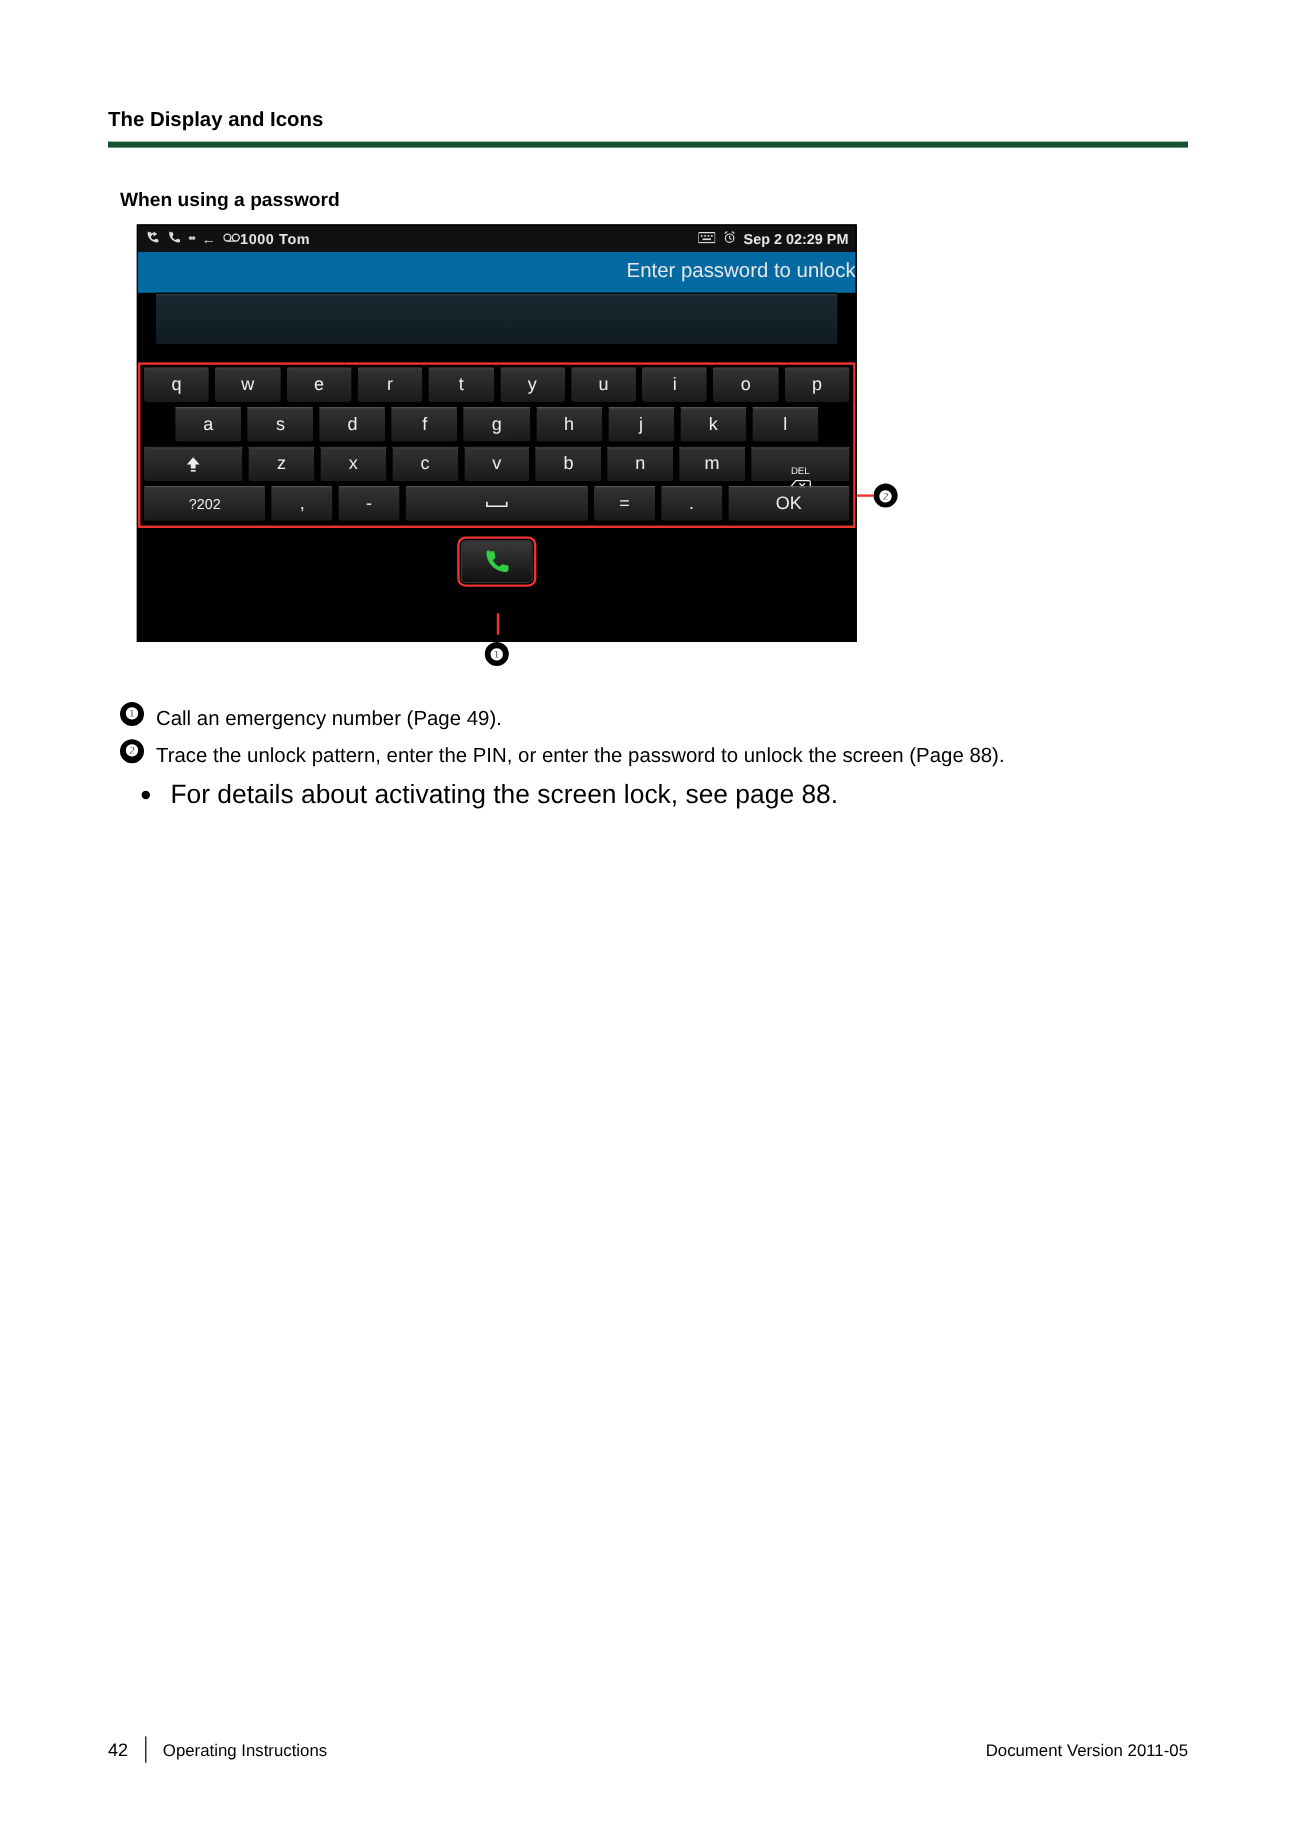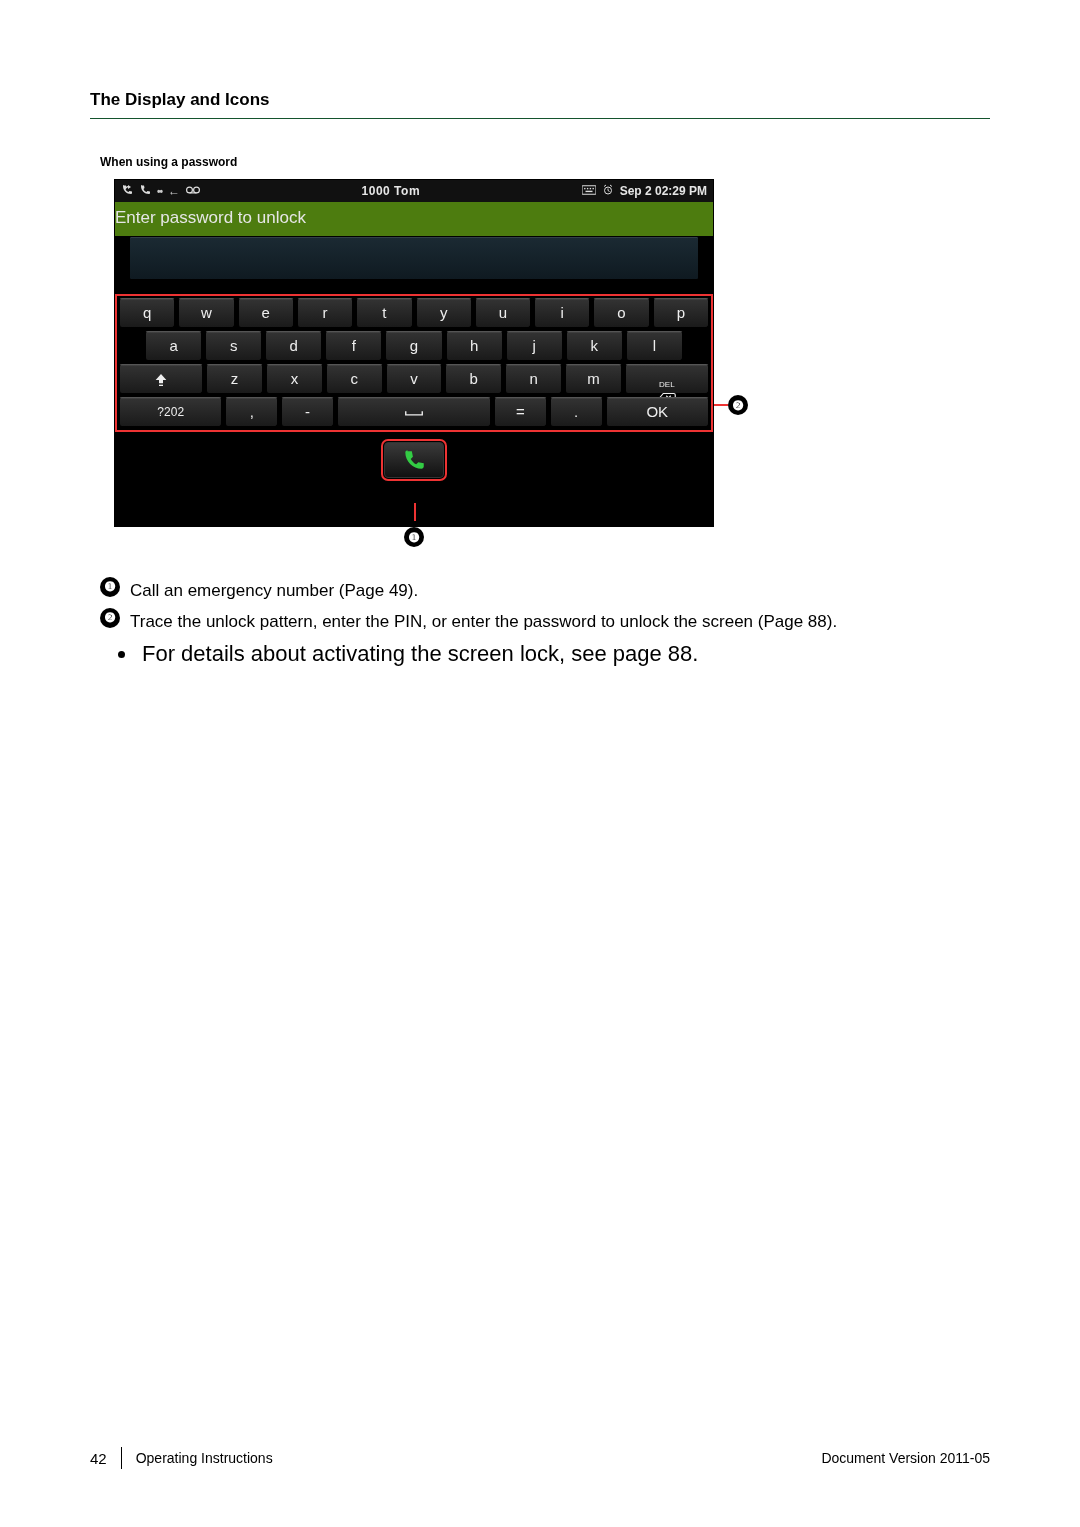--- a/index.html
+++ b/index.html
@@ -14,25 +14,25 @@
   .page {
     position: relative;
     width: 100%;
     height: 100%;
     padding: 90px 90px 60px 90px;
   }
   .section-header {
     font-size: 17px;
     font-weight: bold;
     padding-bottom: 8px;
-    border-bottom: 1px solid #14532d;
+    border-bottom: 5px solid #14532d;
     margin-bottom: 36px;
   }
   .subheading {
-    font-size: 12px;
+    font-size: 16px;
     font-weight: bold;
     margin-bottom: 10px;
     margin-left: 10px;
   }
   
   .figure-wrap {
     position: relative;
     margin-left: 24px;
     width: 640px;
   }
@@ -50,26 +50,26 @@
     display: flex;
     align-items: center;
     justify-content: space-between;
     background: #111;
     height: 22px;
     padding: 0 6px;
     font-size: 12px;
     font-weight: bold;
   }
   .status-left, .status-right { display: flex; align-items: center; gap: 6px; }
-  .status-center { flex: 1; text-align: center; letter-spacing: 0.5px; }
+  .status-center { flex: 1; text-align: left; letter-spacing: 0.5px; }
   .prompt {
-    text-align: left;
+    text-align: right;
     font-size: 17px;
     padding: 6px 0 8px 0;
-    background: #4d7c0f;
+    background: #0369a1;
   }
   .input-box {
     margin: 0 14px 14px 14px;
     height: 44px;
     background: linear-gradient(#1b2a33,#0f1a21);
     border: 1px solid #000;
     border-radius: 2px;
     box-shadow: inset 0 1px 0 rgba(255,255,255,0.1);
   }
   

